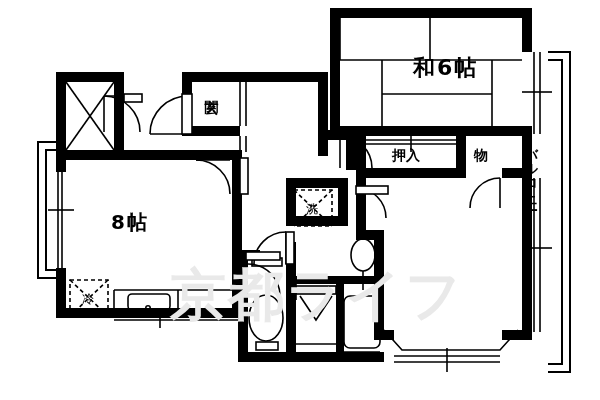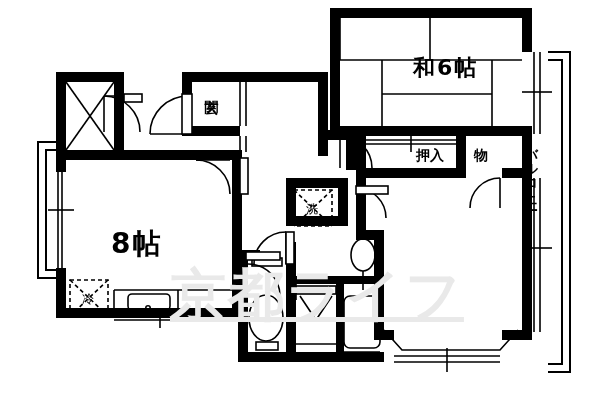--- a/index.html
+++ b/index.html
@@ -247,30 +247,30 @@
       <rect x="124" y="94" width="18" height="8"></rect>
       <rect x="182" y="94" width="10" height="40"></rect>
       <rect x="240" y="158" width="8" height="36"></rect>
       <rect x="356" y="186" width="32" height="8"></rect>
       <rect x="286" y="232" width="8" height="32"></rect>
       <rect x="246" y="252" width="34" height="8"></rect>
     </g>
 
   </svg>
 
-  <div class="watermark" style="left:170px; top:258px; font-size:56px;text-decoration:underline;">京都ライフ</div>
-
-  <div class="room-label" style="left:111px; top:230px; font-size:28px; letter-spacing:2px;">8帖</div>
+  <div class="watermark" style="left:170px; top:258px; font-size:56px;">京都ライフ</div>
+
+  <div class="room-label" style="left:111px; top:212px; font-size:20px; letter-spacing:2px;">8帖</div>
 
   <div class="room-label" style="left:380px; top:57px; font-size:22px; letter-spacing:2px;margin-left:33px;">和6帖</div>
 
 
   <div class="room-label label-vertical" style="left:205px; top:88px; font-size:14px;">玄関</div>
 
-  <div class="room-label" style="left:392px; top:148px; font-size:14px;margin-left:24px;">押入</div>
+  <div class="room-label" style="left:392px; top:148px; font-size:14px;">押入</div>
 
   <div class="room-label" style="left:474px; top:148px; font-size:14px;">物</div>
 
   <div class="room-label label-vertical" style="left:525px; top:140px; font-size:13px;">バルコニー</div>
 
   <div class="appliance-label" style="left:82px; top:291px; font-size:12px;">冷</div>
 
   <div class="appliance-label" style="left:306px; top:201px; font-size:12px;">洗</div>
 
 </div>

